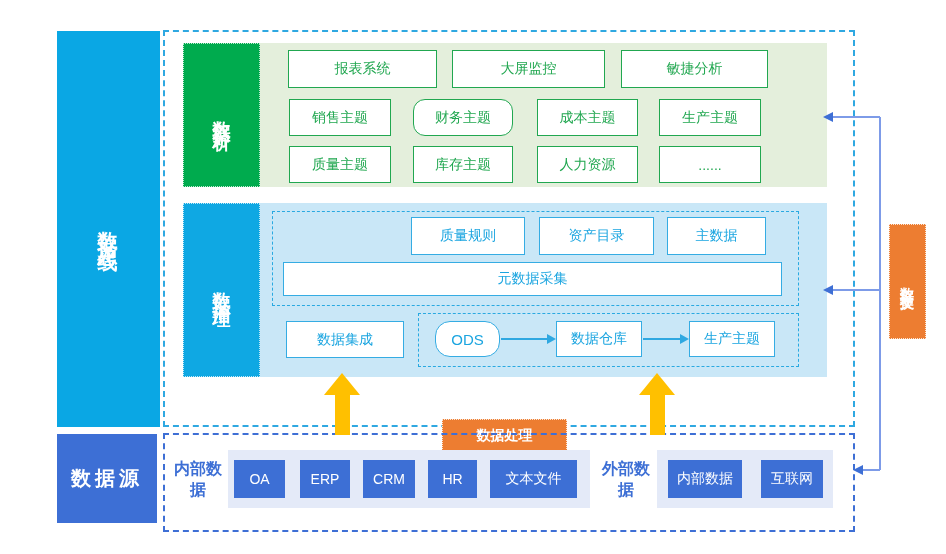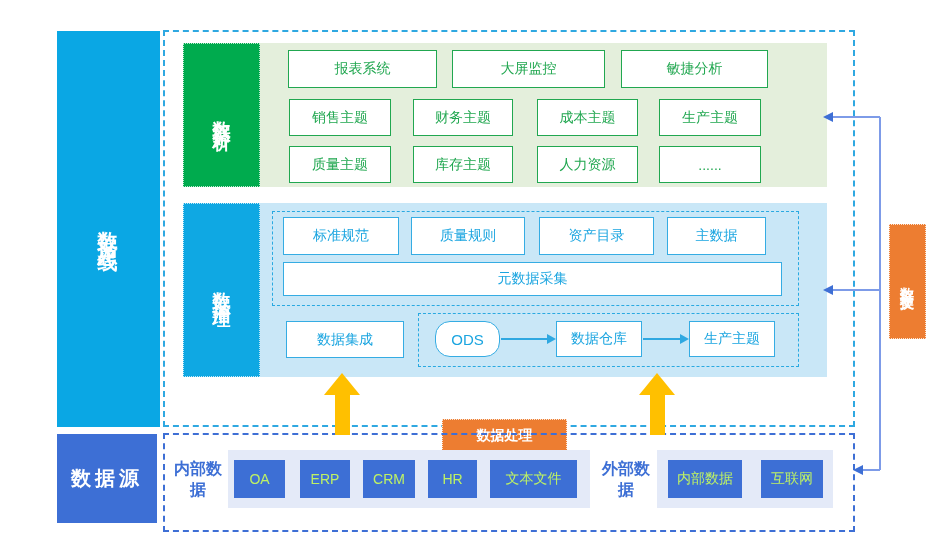--- a/index.html
+++ b/index.html
@@ -25,21 +25,21 @@
   
   .green-panel{background:#e4efdc;}
   .blue-panel{background:#c9e7f7;}
   .lav-strip{background:#e4eaf8;}
 
   
   .gbox{background:#ffffff;border:1px solid #21a750;color:#21a750;font-size:14px;
         display:flex;align-items:center;justify-content:center;}
   .bbox{background:#ffffff;border:1px solid #35ace3;color:#1ba5e0;font-size:14px;
         display:flex;align-items:center;justify-content:center;}
-  .rbox{background:#3d6fd5;color:#bef264;font-size:14px;
+  .rbox{background:#3d6fd5;color:#ffffff;font-size:14px;
         display:flex;align-items:center;justify-content:center;}
   .obox{background:#ed7d31;color:#ffffff;font-size:14px;font-weight:bold;
         border:1px dotted rgba(255,255,255,.8);
         display:flex;align-items:center;justify-content:center;}
   .src-sub{color:#3d6fd5;font-weight:bold;font-size:16px;line-height:21px;text-align:center;}
 
   
   .hline{background:#7d9be8;height:2px;}
   .vline{background:#7d9be8;width:2px;}
   .flowline{background:#2fa8e1;height:2px;}
@@ -66,36 +66,35 @@
   <div class="abs green-panel" style="left:260px;top:43px;width:567px;height:144px;"></div>
   <div class="abs vlabel green-label" style="left:183px;top:43px;width:77px;height:144px;">
     <span class="vtext" style="letter-spacing:4px;">数据分析</span>
   </div>
 
   <div class="abs gbox" style="left:288px;top:50px;width:149px;height:38px;">报表系统</div>
   <div class="abs gbox" style="left:452px;top:50px;width:153px;height:38px;">大屏监控</div>
   <div class="abs gbox" style="left:621px;top:50px;width:147px;height:38px;">敏捷分析</div>
 
   <div class="abs gbox" style="left:289px;top:99px;width:102px;height:37px;">销售主题</div>
-  <div class="abs gbox" style="left:413px;top:99px;width:100px;height:37px;">财务主题</div>
+  <div class="abs gbox" style="left:413px;top:99px;width:100px;height:37px;border-radius:12px;">财务主题</div>
   <div class="abs gbox" style="left:537px;top:99px;width:101px;height:37px;">成本主题</div>
   <div class="abs gbox" style="left:659px;top:99px;width:102px;height:37px;">生产主题</div>
 
   <div class="abs gbox" style="left:289px;top:146px;width:102px;height:37px;">质量主题</div>
   <div class="abs gbox" style="left:413px;top:146px;width:100px;height:37px;">库存主题</div>
   <div class="abs gbox" style="left:537px;top:146px;width:101px;height:37px;">人力资源</div>
   <div class="abs gbox" style="left:659px;top:146px;width:102px;height:37px;">......</div>
 
   <div class="abs blue-panel" style="left:260px;top:203px;width:567px;height:174px;"></div>
   <div class="abs vlabel blue-label" style="left:183px;top:203px;width:77px;height:174px;">
     <span class="vtext" style="letter-spacing:6px;">数据治理</span>
   </div>
 
   <div class="abs inner-dash" style="left:272px;top:211px;width:527px;height:95px;"></div>
-  <div class="abs bbox" style="left:283px;top:217px;width:116px;height:38px;">标准规范</div>
   <div class="abs bbox" style="left:411px;top:217px;width:114px;height:38px;">质量规则</div>
   <div class="abs bbox" style="left:539px;top:217px;width:115px;height:38px;">资产目录</div>
   <div class="abs bbox" style="left:667px;top:217px;width:99px;height:38px;">主数据</div>
   <div class="abs bbox" style="left:283px;top:262px;width:499px;height:34px;">元数据采集</div>
 
   <div class="abs bbox" style="left:286px;top:321px;width:118px;height:37px;">数据集成</div>
 
   <div class="abs inner-dash" style="left:418px;top:313px;width:381px;height:54px;"></div>
   <div class="abs bbox" style="left:435px;top:321px;width:65px;height:36px;font-size:15px;border-radius:15px;">ODS</div>
   <div class="abs bbox" style="left:556px;top:321px;width:86px;height:36px;">数据仓库</div>

